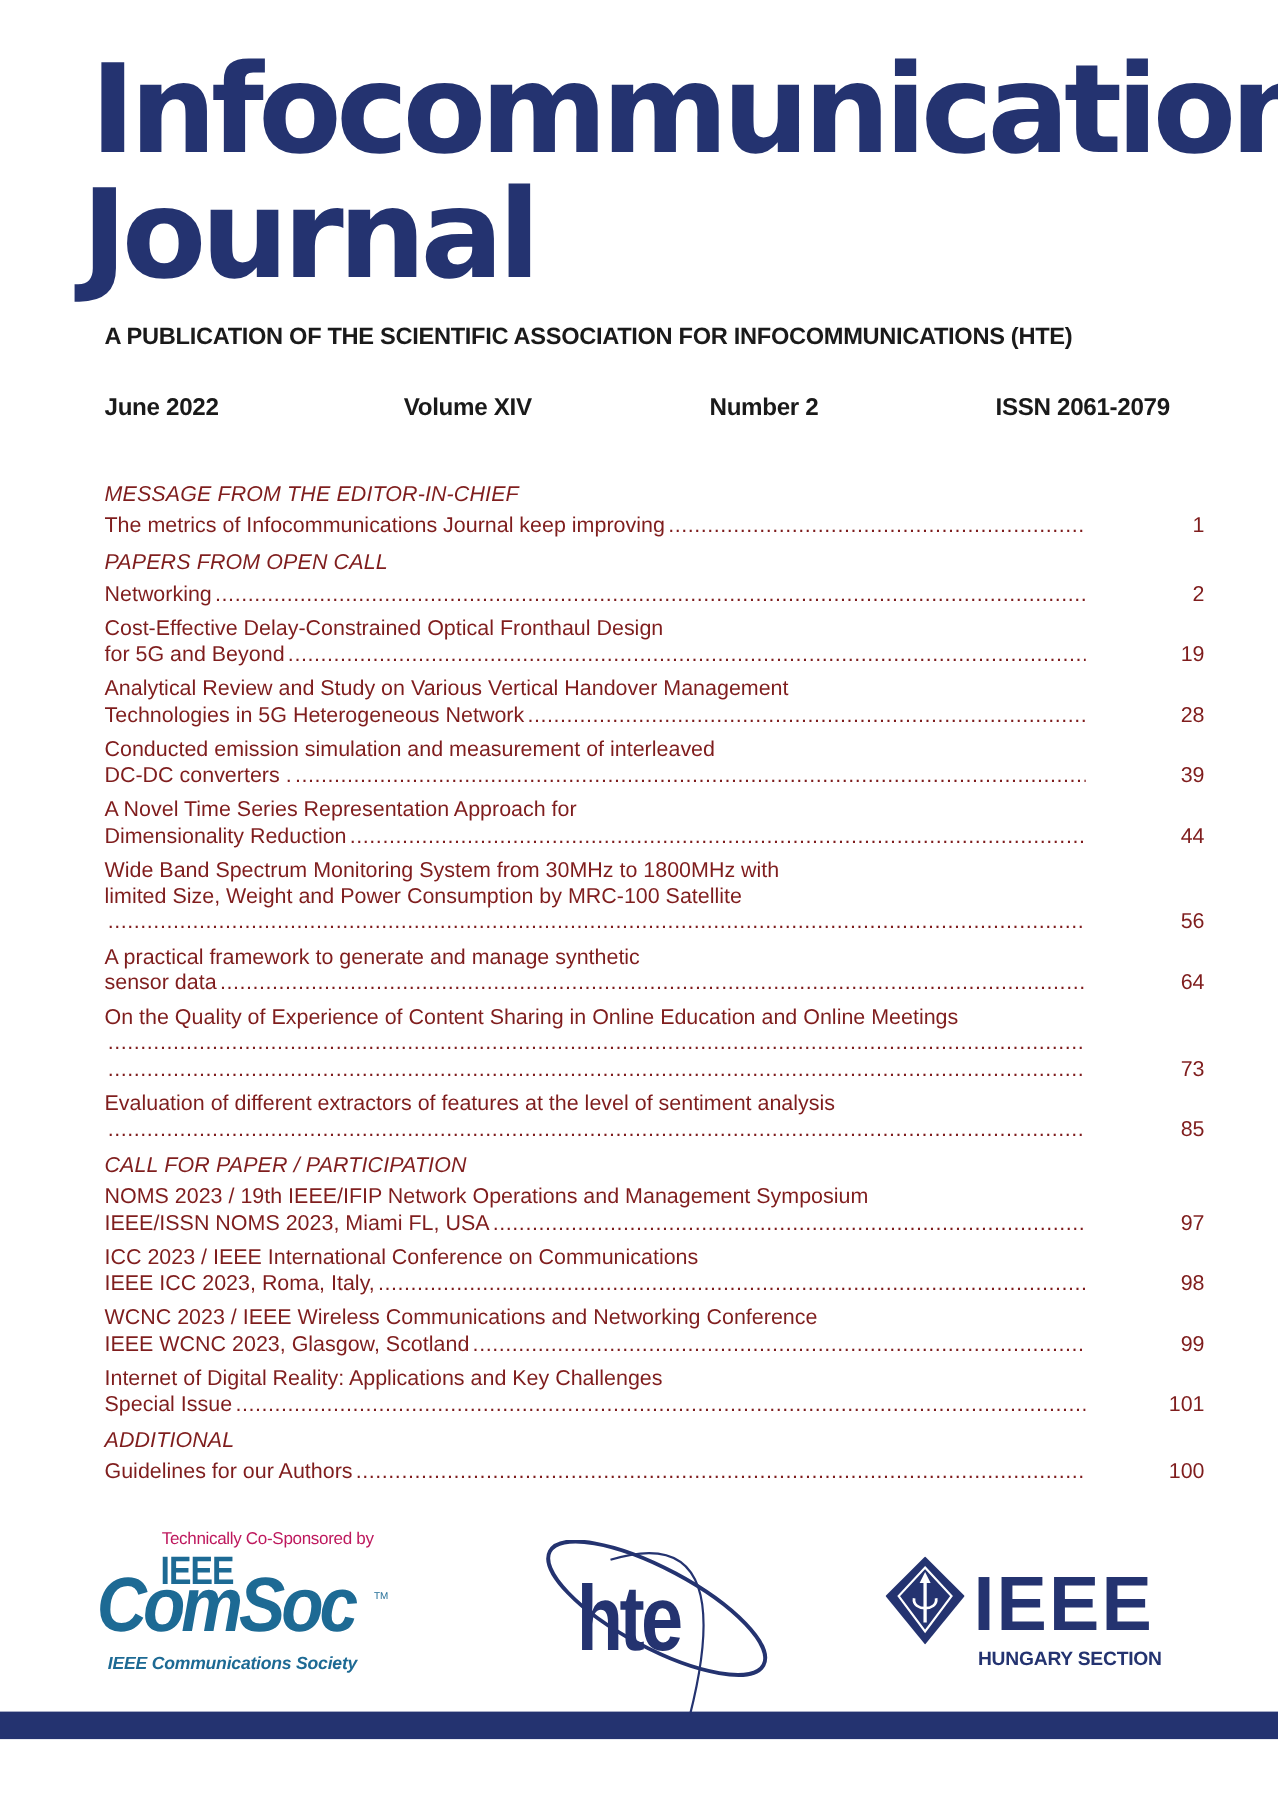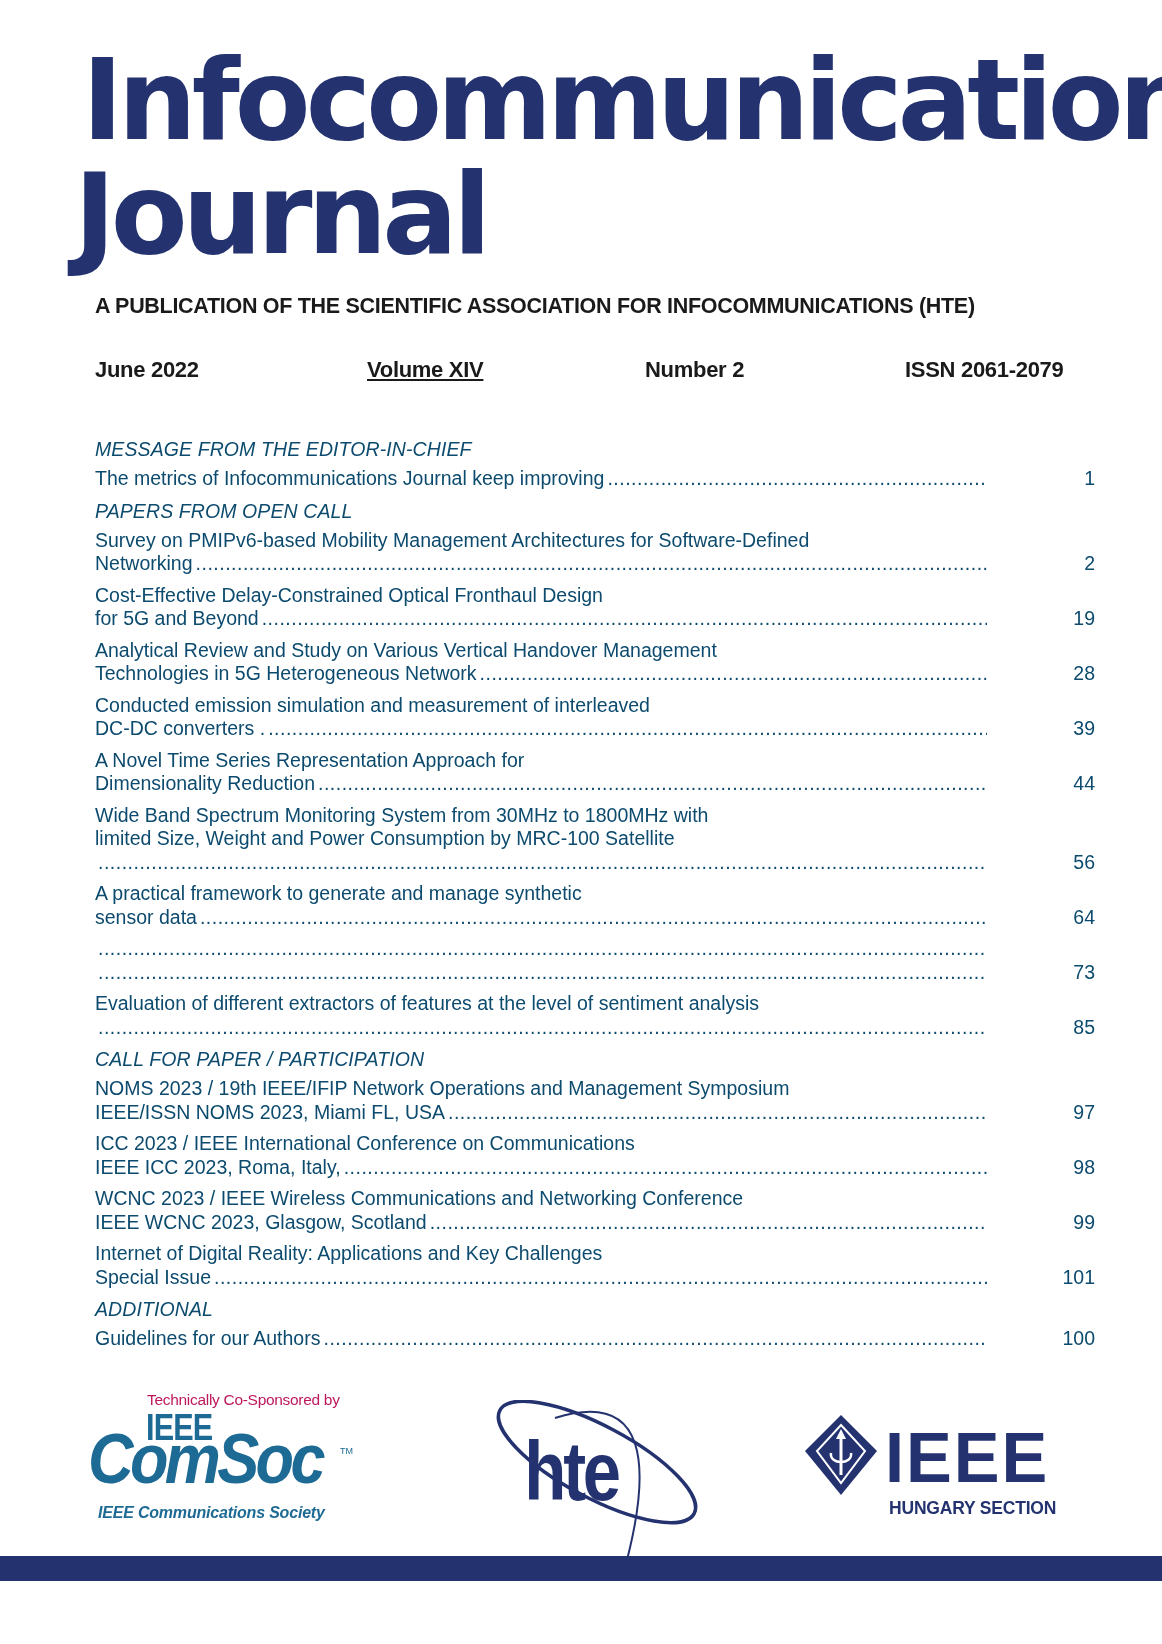--- a/index.html
+++ b/index.html
@@ -10,25 +10,25 @@
   .mast-line { display: block; font-family: "DejaVu Sans", sans-serif; font-weight: bold;
                color: #243370; letter-spacing: -5px; line-height: 1; transform-origin: left top; }
   .mast-1 { font-size: 112px; position: absolute; left: 12px; top: 14px; transform: scaleX(0.985); }
   .mast-2 { font-size: 112px; position: absolute; left: 4px; top: 128px; }
 
   .publication { position: absolute; left: 95px; top: 294px; font-size: 21.5px; font-weight: bold;
                  letter-spacing: -0.3px; color: #1a1a1a; white-space: nowrap; }
 
   .meta { position: absolute; top: 357px; font-size: 22px; font-weight: bold; color: #1a1a1a; white-space: nowrap; letter-spacing: -0.3px; }
   .meta.date { left: 95px; }
-  .meta.volume { left: 367px; text-decoration: underline; }
+  .meta.volume { left: 367px; }
   .meta.number { left: 645px; }
   .meta.issn { left: 905px; }
 
-  .toc { position: absolute; left: 95px; top: 437px; width: 1000px; font-size: 19.5px; color: #0c4a6e; }
+  .toc { position: absolute; left: 95px; top: 437px; width: 1000px; font-size: 19.5px; color: #7f1d1d; }
   .section-head { font-style: italic; height: 30px; line-height: 24px; letter-spacing: 0.1px; }
   .entry { position: relative; margin-bottom: 8px; }
   .entry .line { display: block; height: 23.5px; line-height: 23.5px; white-space: nowrap; width: 892px; }
   .entry .page { position: absolute; right: 0; bottom: 0; height: 23.5px; line-height: 23.5px; text-align: right; width: 60px; }
   .lead { display: flex; white-space: nowrap; overflow: hidden; }
   .lead .left { flex: 0 0 auto; }
   .lead .dots { flex: 1 1 auto; overflow: hidden; white-space: nowrap; letter-spacing: 0.5px; margin: 0 3px; }
   .lead .dots::before { content: ".......................................................................................................................................................................................................................................................................................................................................................";  }
   .lead .right { flex: 0 0 auto; font-style: italic; }
 
@@ -65,21 +65,20 @@
 <div class="meta issn">ISSN 2061-2079</div>
 
 <div class="toc" id="toc">
     <div class="section-head">MESSAGE FROM THE EDITOR-IN-CHIEF</div>
     <div class="entry">
       <span class="line lead"><span class="left">The metrics of Infocommunications Journal keep improving</span><span class="dots"></span></span>
       <span class="page">1</span>
     </div>
     <div class="section-head">PAPERS FROM OPEN CALL</div>
     <div class="entry">
-      <span class="line">Survey on PMIPv6-based Mobility Management Architectures for Software-Defined</span>
       <span class="line lead"><span class="left">Networking</span><span class="dots"></span></span>
       <span class="page">2</span>
     </div>
     <div class="entry">
       <span class="line">Cost-Effective Delay-Constrained Optical Fronthaul Design</span>
       <span class="line lead"><span class="left">for 5G and Beyond</span><span class="dots"></span></span>
       <span class="page">19</span>
     </div>
     <div class="entry">
       <span class="line">Analytical Review and Study on Various Vertical Handover Management</span>
@@ -101,20 +100,21 @@
       <span class="line">limited Size, Weight and Power Consumption by MRC-100 Satellite</span>
       <span class="line lead"><span class="left"></span><span class="dots"></span></span>
       <span class="page">56</span>
     </div>
     <div class="entry">
       <span class="line">A practical framework to generate and manage synthetic</span>
       <span class="line lead"><span class="left">sensor data</span><span class="dots"></span></span>
       <span class="page">64</span>
     </div>
     <div class="entry">
+      <span class="line">On the Quality of Experience of Content Sharing in Online Education and Online Meetings</span>
       <span class="line lead"><span class="dots"></span></span>
       <span class="line lead"><span class="left"></span><span class="dots"></span></span>
       <span class="page">73</span>
     </div>
     <div class="entry">
       <span class="line">Evaluation of different extractors of features at the level of sentiment analysis</span>
       <span class="line lead"><span class="left"></span><span class="dots"></span></span>
       <span class="page">85</span>
     </div>
     <div class="section-head">CALL FOR PAPER / PARTICIPATION</div>

